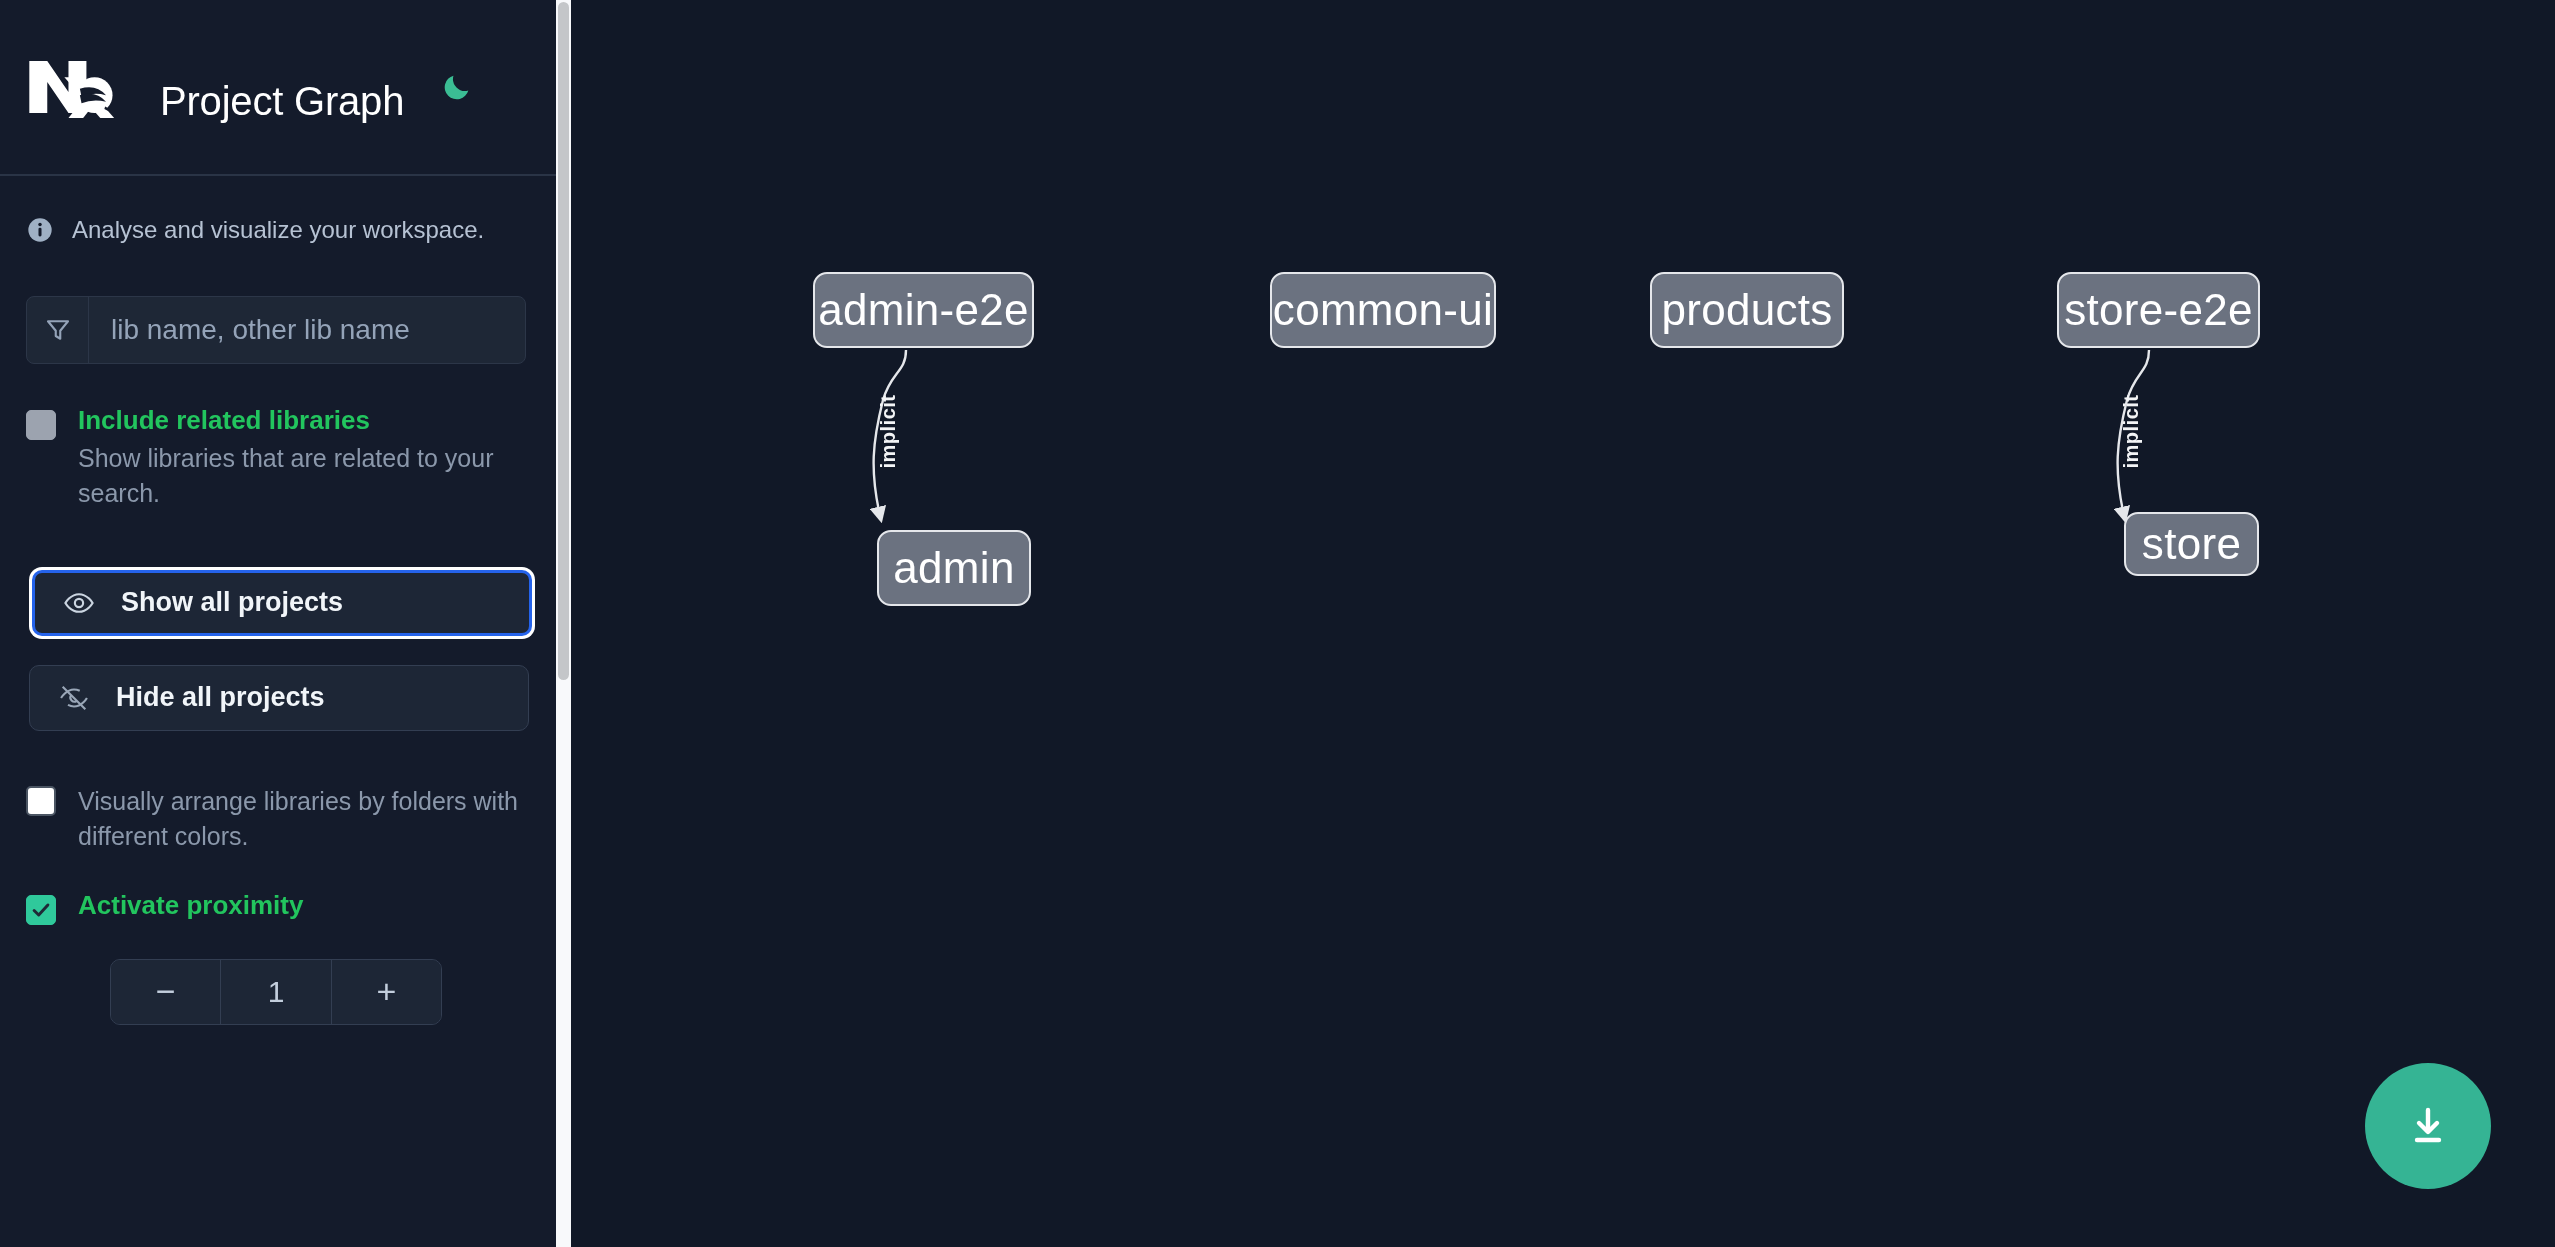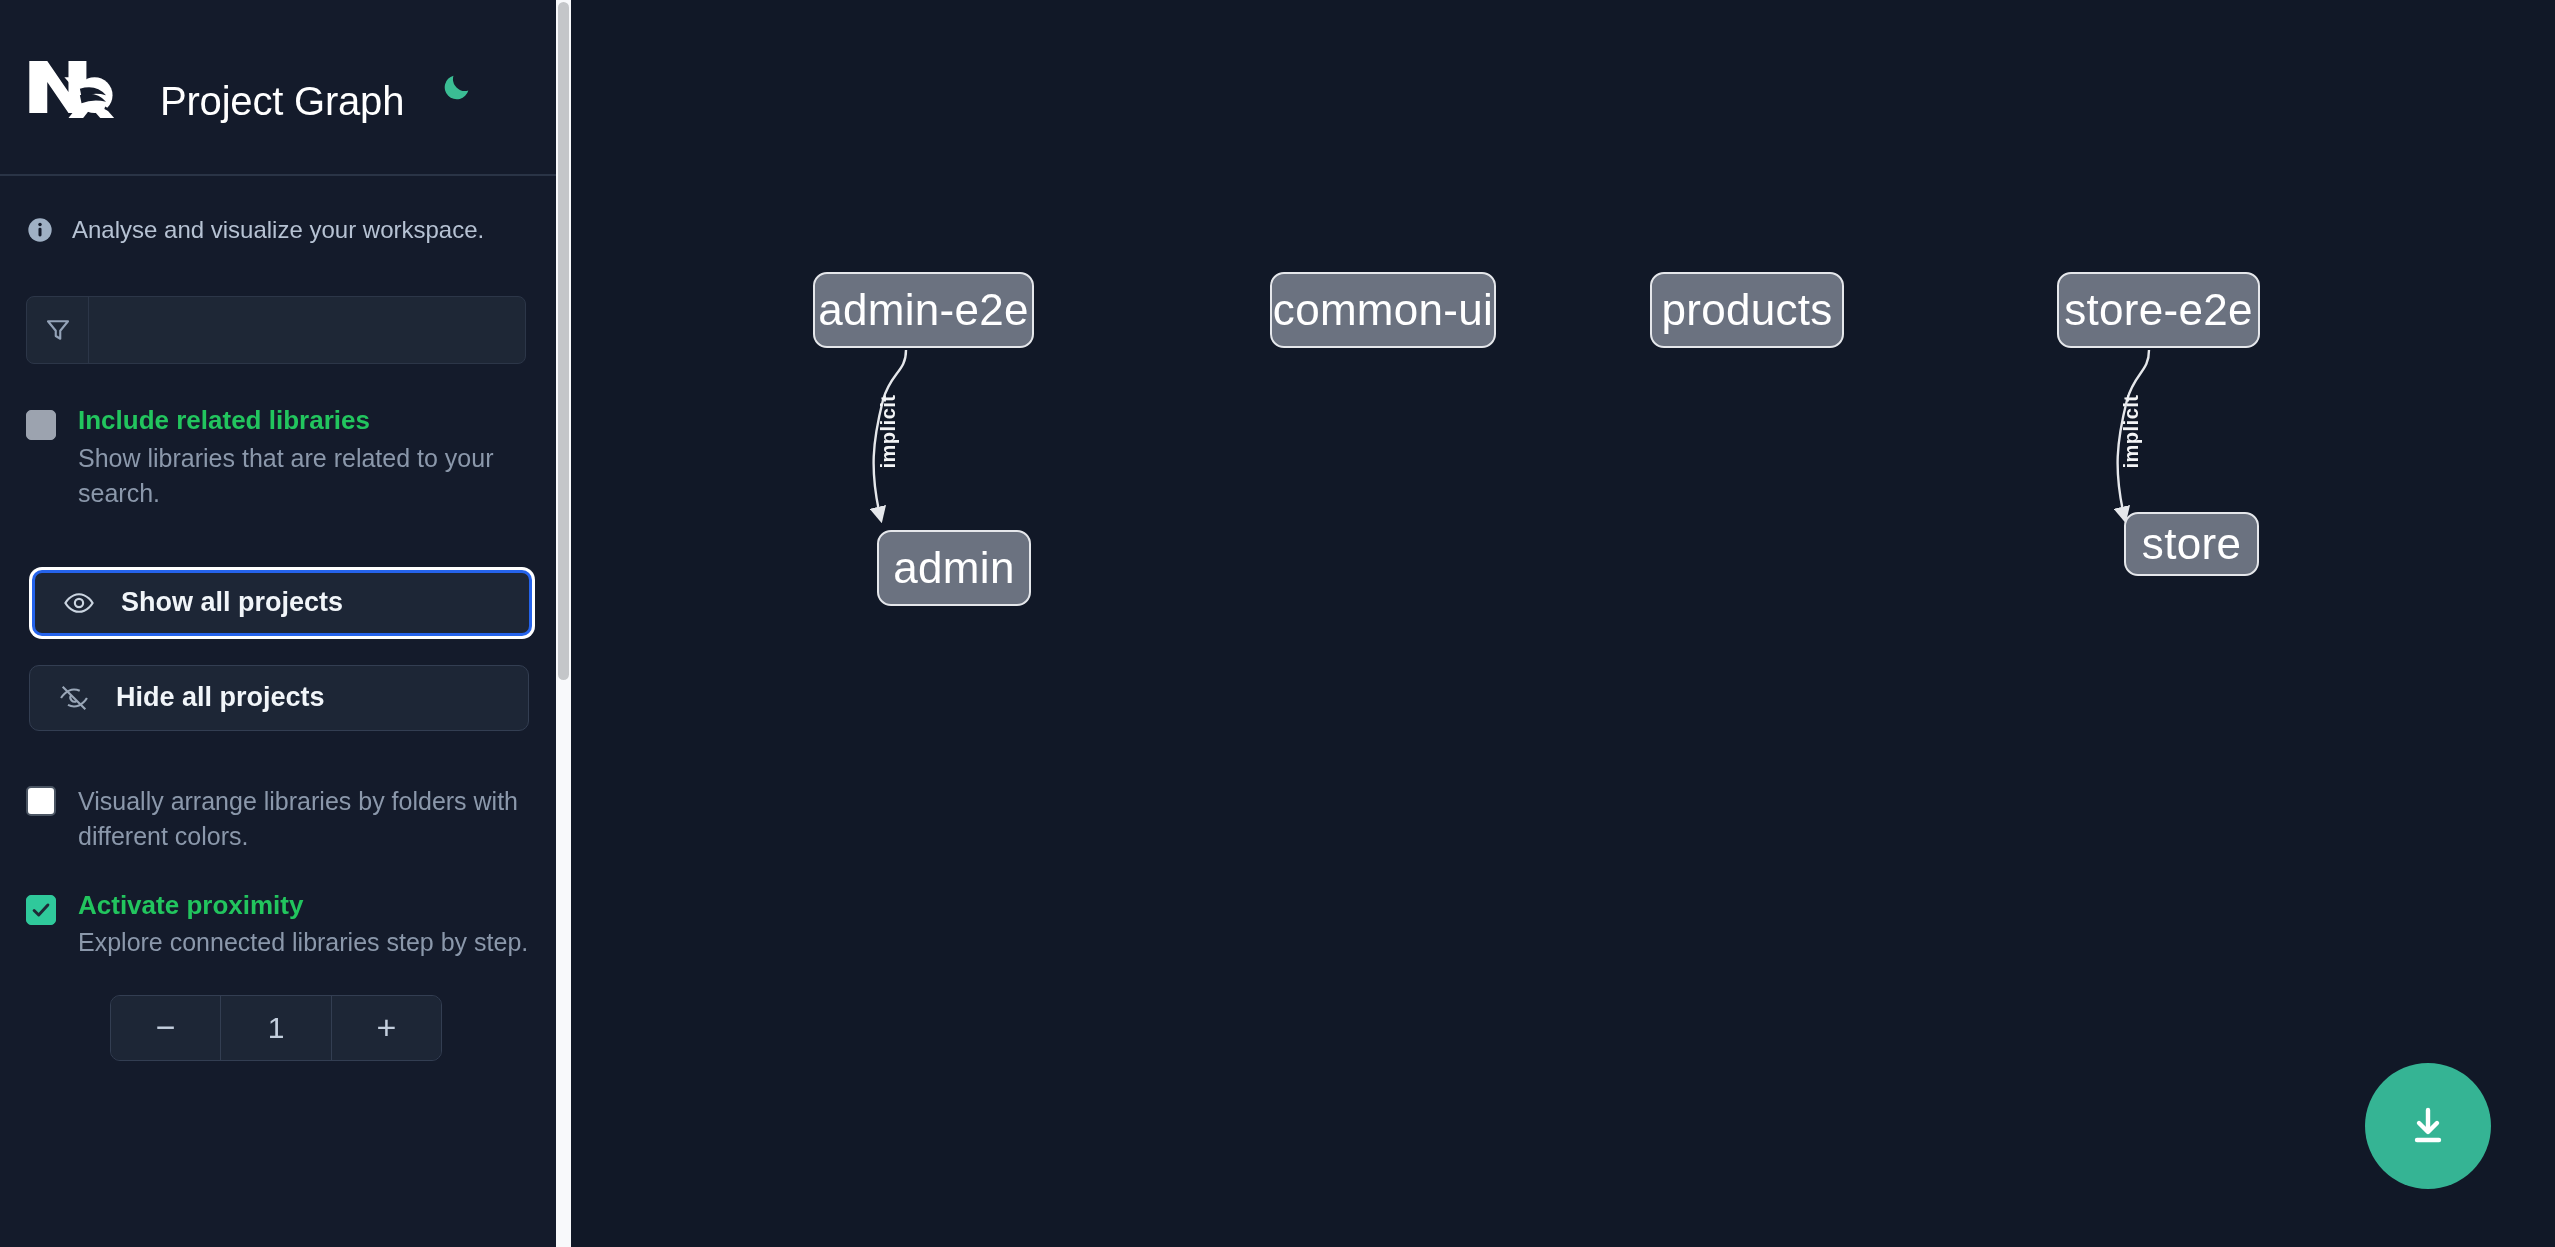--- a/index.html
+++ b/index.html
@@ -183,20 +183,21 @@
         </span>
         <span class="info-text">Analyse and visualize your workspace.</span>
       </div>
 
       <div class="filter-box">
         <span class="filter-icon-wrap">
           <svg width="30" height="30" viewBox="0 0 24 24" fill="none" stroke="#94a3b8" stroke-width="1.7" stroke-linecap="round" stroke-linejoin="round">
             <path d="M4 5h16l-6.2 7.6V19l-3.6-2.2v-4.2Z"></path>
           </svg>
         </span>
+        <input class="filter-input" type="text" placeholder="lib name, other lib name" style="">
       </div>
 
       <div class="opt-block">
         <span class="cb cb-gray"></span>
         <span class="opt-txt">
           <span class="opt-title" style="display:block">Include related libraries</span>
           <span class="opt-desc" style="display:block">Show libraries that are related to your search.</span>
         </span>
       </div>
 
@@ -233,21 +234,20 @@
       </div>
 
       <div class="opt-block" style="margin-top:34px">
         <span class="cb cb-green">
           <svg width="22" height="22" viewBox="0 0 24 24" fill="none" stroke="#1f2937" stroke-width="3.2" stroke-linecap="round" stroke-linejoin="round">
             <path d="M4.5 12.5 9.5 17.5 19.5 6.5"></path>
           </svg>
         </span>
         <span class="opt-txt">
           <span class="opt-title" style="display:block">Activate proximity</span>
-          <span class="opt-desc" style="display:block">Explore connected libraries step by step.</span>
         </span>
       </div>
 
       <div class="stepper">
         <button class="step-btn">−</button>
         <div class="step-btn mid">1</div>
         <button class="step-btn">+</button>
       </div>
 
     </div>

